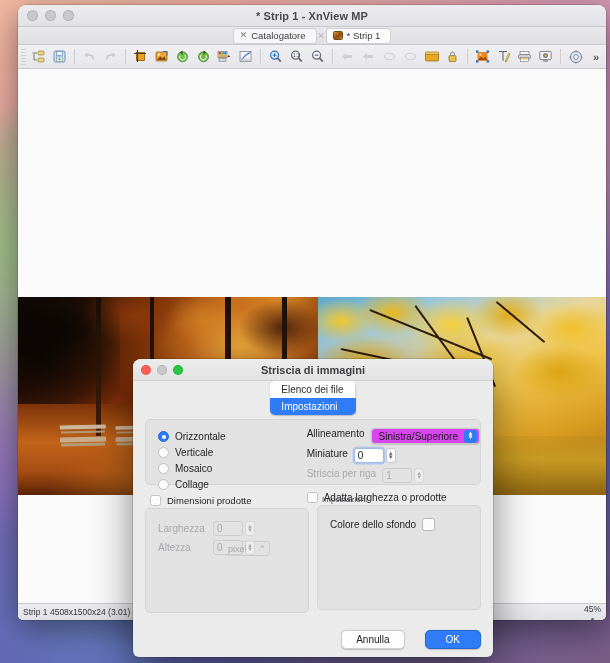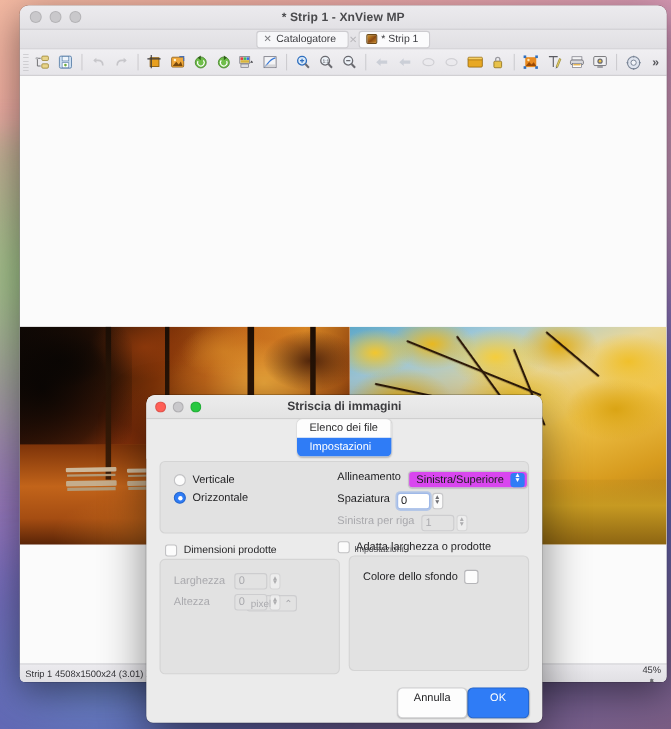--- a/index.html
+++ b/index.html
@@ -321,22 +321,22 @@
   .panel-lower { height: 105px; padding: 10px 0 0 12px; }
   .unit-popup {
     display: flex; align-items: center; justify-content: space-between;
     width: 46px; height: 15px; background: #e2e2e2; border: .5px solid #cdcdcf;
     border-radius: 3px; padding: 0 3px; font-size: 9px; color: #a9a9ad;
   }
   .dim-row { display: flex; align-items: center; gap: 5px; height: 19px; }
   .dim-row .fld-lbl { width: 50px; }
 
   .dlg-footer {
-    flex: 0 0 32px; display: flex; justify-content: flex-end;
-    gap: 0; padding: 0 12px 4px 0;
+    flex: 0 0 32px; display: flex; align-items: center; justify-content: flex-end;
+    gap: 20px; padding: 0 12px 4px 0;
   }
   .btn {
     font-size: 10px; border-radius: 5px; padding: 3px 14px;
     box-shadow: 0 .5px 1.2px rgba(0,0,0,.2);
   }
   .btn-cancel { background: #fdfdfd; color: #232325; border: .5px solid #cfcfd1; }
   .btn-ok { background: #2f7cf6; color: #fff; border: .5px solid #2567cf; padding: 3px 20px; }
 </style>
 </head>
 <body>
@@ -643,48 +643,56 @@
       <div class="seg-item on">Impostazioni</div>
     </div>
   </div>
 
   <div class="dlg-body">
 
     <div class="panel panel-layout">
 
       <div class="col-radios">
         <div class="radio-row">
+          <span class="radio sel"></span>
+          <span class="lbl">Orizzontale</span>
+        </div>
+        <div class="radio-row">
           <span class="radio"></span>
           <span class="lbl">Verticale</span>
         </div>
         <div class="radio-row">
-          <span class="radio sel"></span>
-          <span class="lbl">Orizzontale</span>
+          <span class="radio"></span>
+          <span class="lbl">Mosaico</span>
+        </div>
+        <div class="radio-row">
+          <span class="radio"></span>
+          <span class="lbl">Collage</span>
         </div>
       </div>
 
       <div class="col-align">
         <div class="fld-row">
           <span class="fld-lbl">Allineamento</span>
           <span class="popup">
             <span class="val">Sinistra/Superiore</span>
             <span class="arrows">▲<br>▼</span>
           </span>
         </div>
 
         <div class="fld-row">
-          <span class="fld-lbl">Spaziatura</span>
+          <span class="fld-lbl">Miniature</span>
           <span class="spin-wrap">
             <span class="spin-field">0</span>
             <span class="spin-btns">▲<br>▼</span>
           </span>
         </div>
 
         <div class="fld-row">
-          <span class="fld-lbl dis">Sinistra per riga</span>
+          <span class="fld-lbl dis">Striscia per riga</span>
           <span class="spin-wrap">
             <span class="spin-field dis">1</span>
             <span class="spin-btns dis">▲<br>▼</span>
           </span>
         </div>
 
         <div class="chk-row" style="margin-top:1px">
           <span class="chk"></span>
           <span class="lbl">Adatta larghezza o prodotte</span>
         </div>

